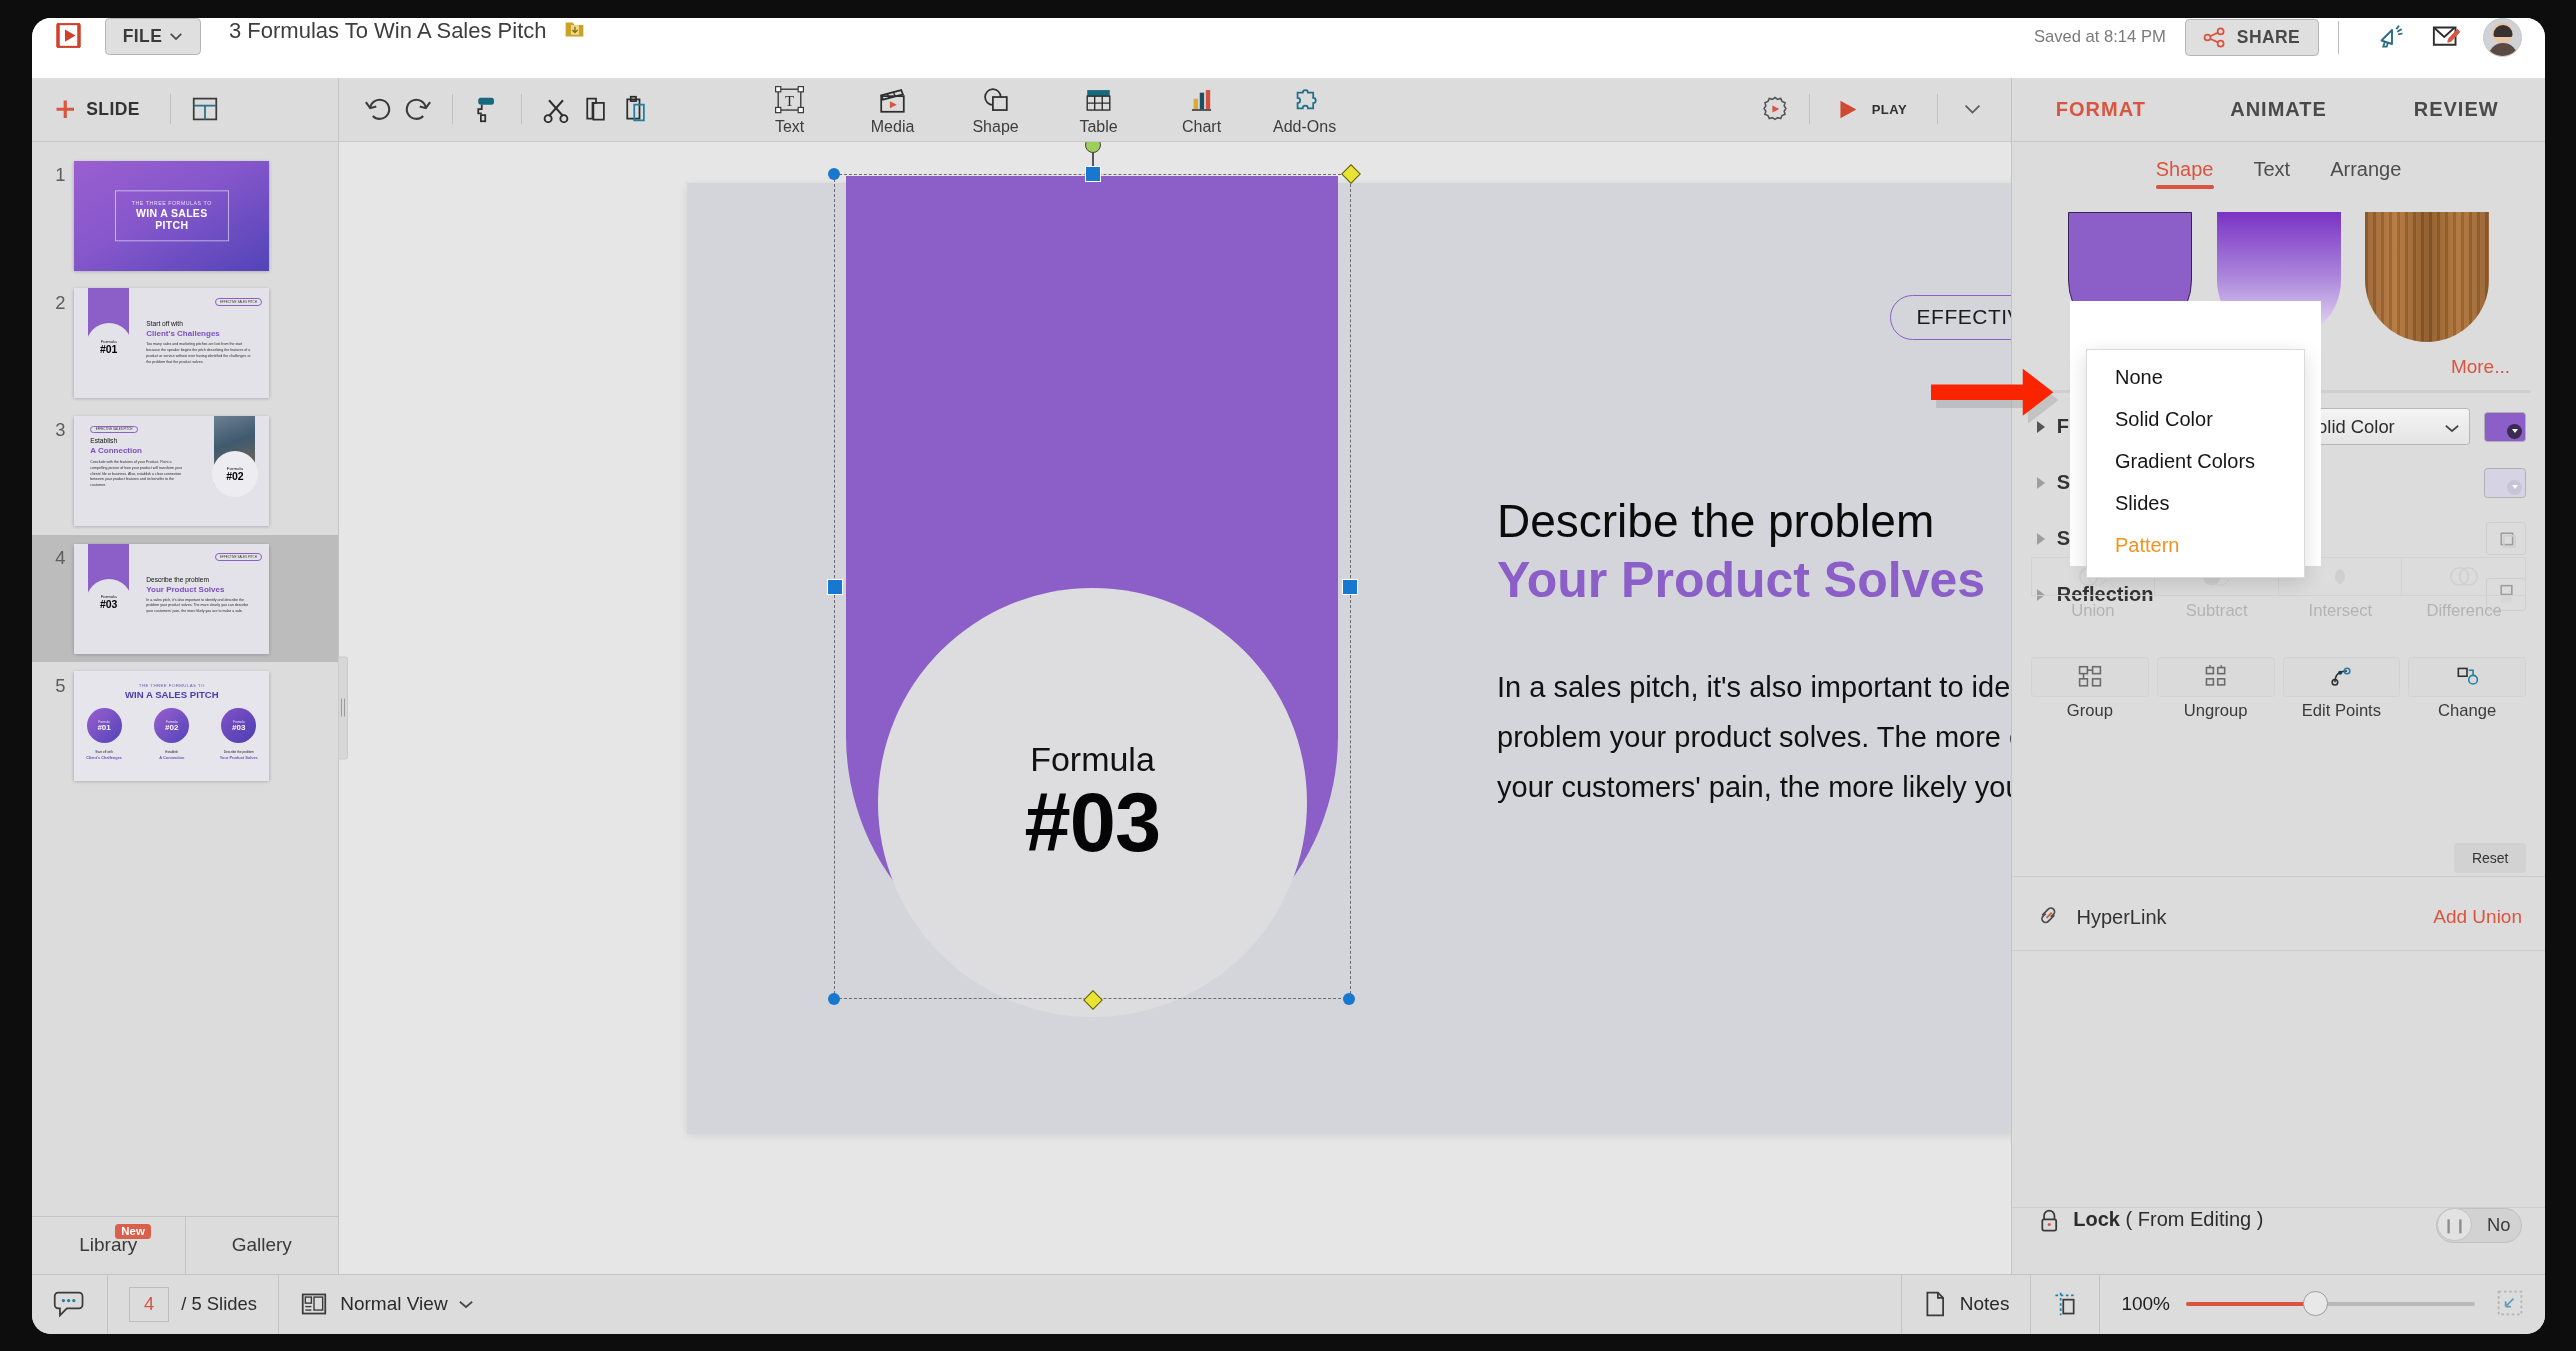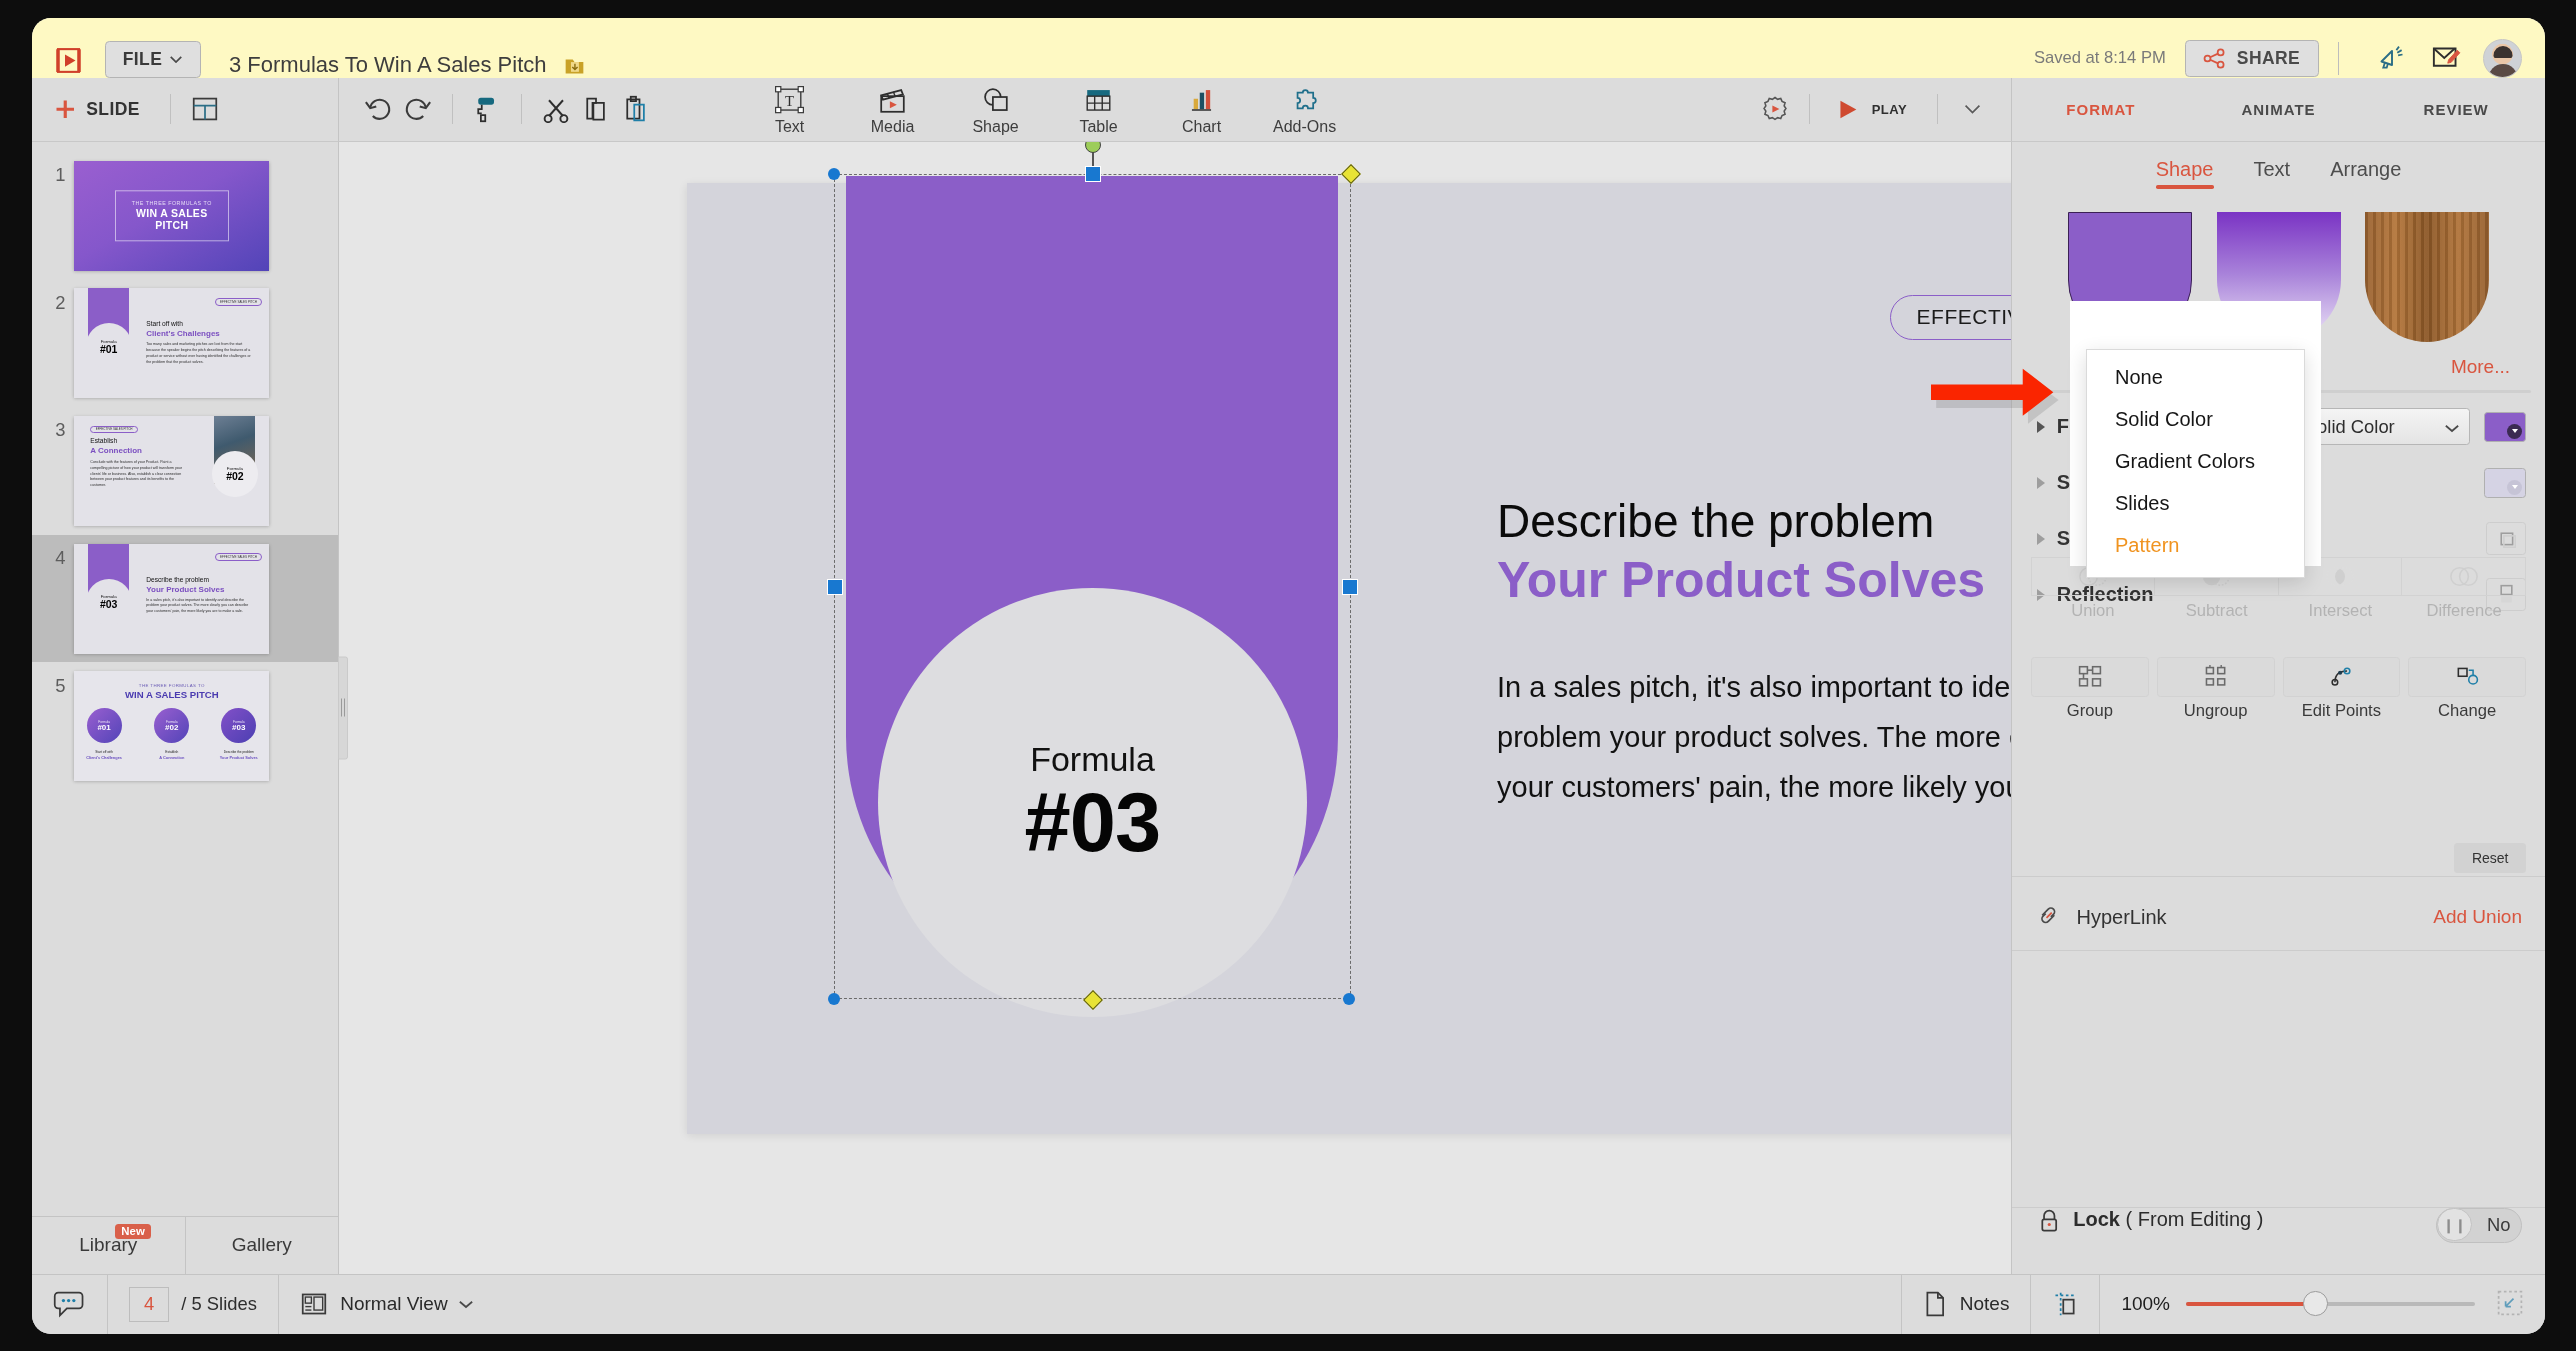--- a/index.html
+++ b/index.html
@@ -16,22 +16,22 @@
     background: #dcdcdc;
     border-radius: 19px;
     overflow: hidden;
     display: flex;
     flex-direction: column;
   }
 
   
   .topbar {
     height: 60px; flex: 0 0 60px;
-    display: flex; align-items: flex-end;
-    background: #fef9c3;
+    display: flex; align-items: flex-start;
+    background: #ffffff;
     padding: 0 23px 0 19px;
   }
   .logo-icon { width: 35px; height: 35px; position: relative; flex: 0 0 35px; }
   .logo-icon svg { display:block; }
   .file-btn {
     margin-left: 19px;
     width: 96px; height: 37px;
     border: 0.9px solid #b4b4b4; border-radius: 4.4px;
     background: #dfdfdf;
     display: flex; align-items: center; justify-content: center; gap: 7px;
@@ -94,21 +94,21 @@
   .ins-label { font-size: 16px; color: #3d3d3d; }
   .row2-right { display: flex; align-items: center; padding-right: 19px; gap:0;}
   .play-btn { display:flex; align-items:center; gap: 12.3px; padding: 0 16px 0 12.3px; }
   .play-label { font-size: 13px; font-weight: bold; color: #2f2f2f; letter-spacing: 0.5px;}
   .panel-tabs {
     width: 534px; flex: 0 0 534px;
     display: flex; align-items: center;
     border-left: 0.9px solid #c4c4c4;
   }
   .ptab {
-    flex: 1; text-align: center; font-size: 15px; font-weight: bold;
+    flex: 1; text-align: center; font-size: 20px; font-weight: bold;
     color: #4a4a4a; letter-spacing: 1px;
   }
   .ptab.active { color: #d9553f; }
 
   
   .body { flex: 1; display: flex; min-height: 0; }
 
   
   .slides-panel {
     width: 307px; flex: 0 0 307px;

